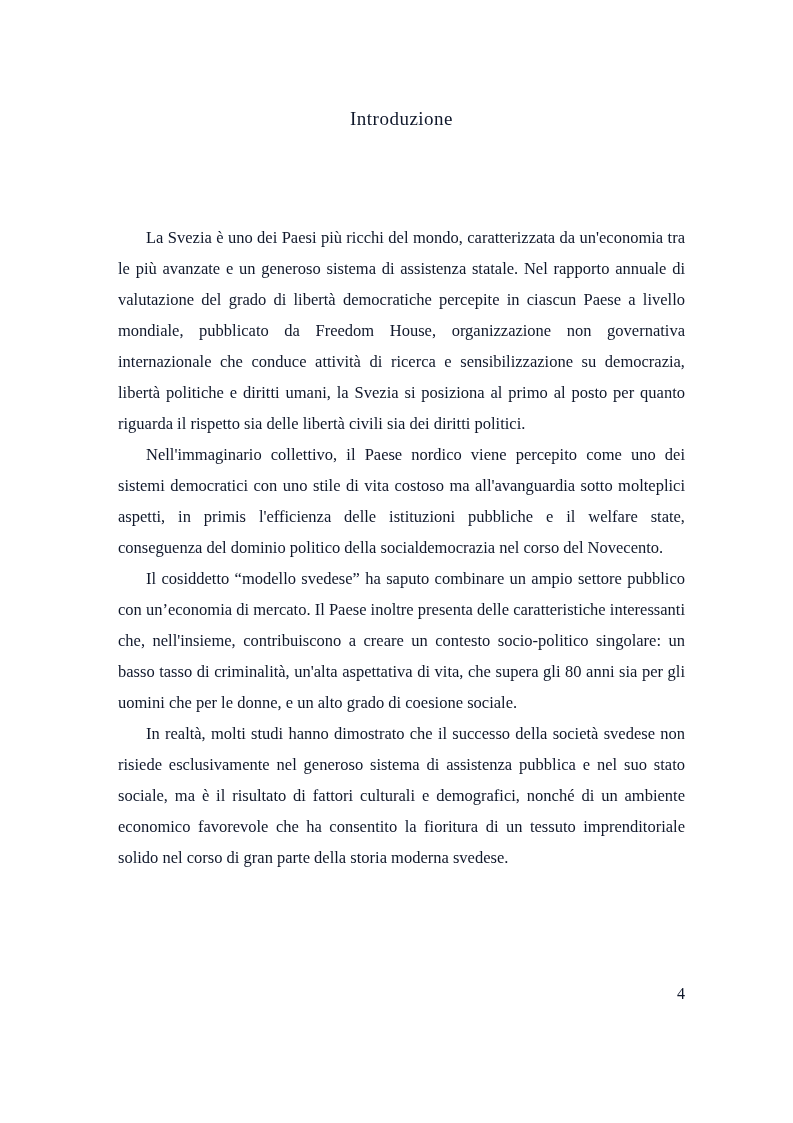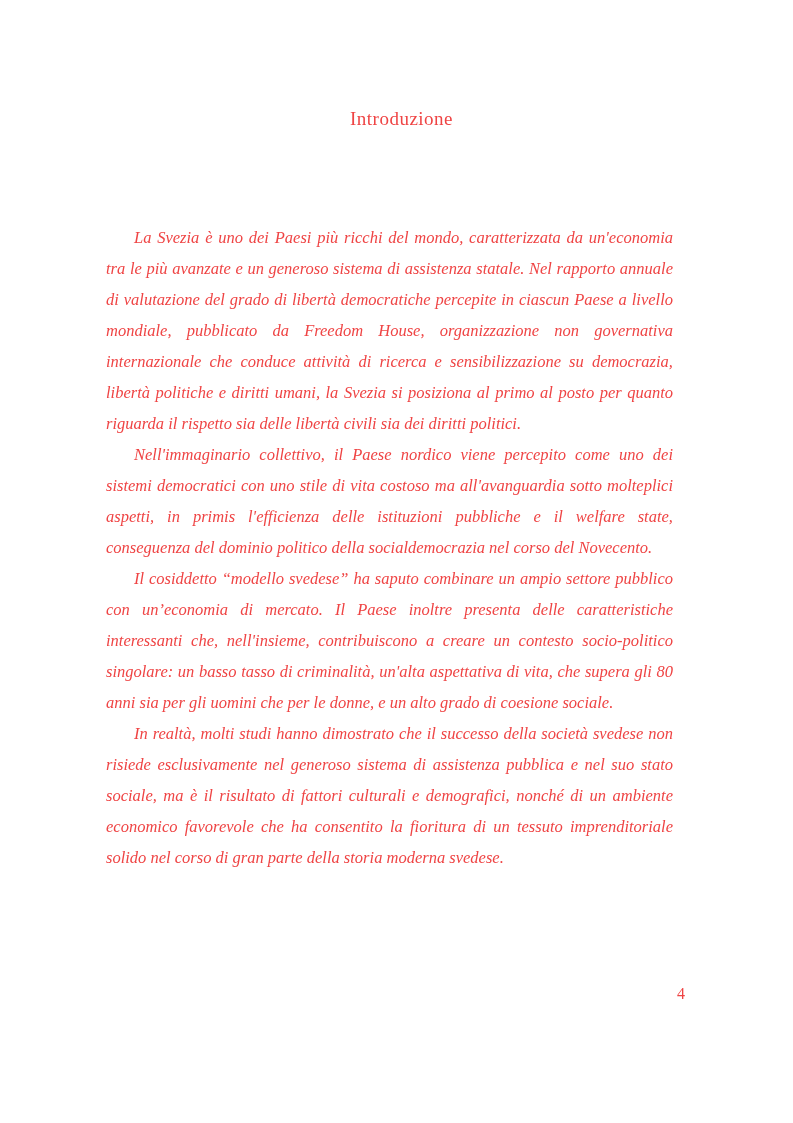--- a/index.html
+++ b/index.html
@@ -6,44 +6,43 @@
     margin: 0;
     padding: 0;
     background: #ffffff;
   }
   .page {
     position: relative;
     width: 741px;
     height: 1123px;
     background: #ffffff;
     font-family: "Liberation Serif", "DejaVu Serif", serif;
-    color: #ef4444;
+    color: #0f172a;
     overflow: hidden;
   }
   .section-title {
     position: absolute;
     top: 108px;
     left: 118px;
     width: 567px;
     margin: 0;
     text-align: center;
     font-size: 19px;
     font-weight: normal;
     letter-spacing: 0.5px;
   }
   .body-text {
     position: absolute;
     top: 222px;
-    left: 106px;
+    left: 118px;
     width: 567px;
     font-size: 16.5px;
     line-height: 31px;
     text-align: justify;
     text-justify: inter-word;
-    font-style: italic;
   }
   .body-text p {
     margin: 0;
     padding: 0;
     text-indent: 28px;
   }
   .page-number {
     position: absolute;
     top: 985px;
     left: 118px;

